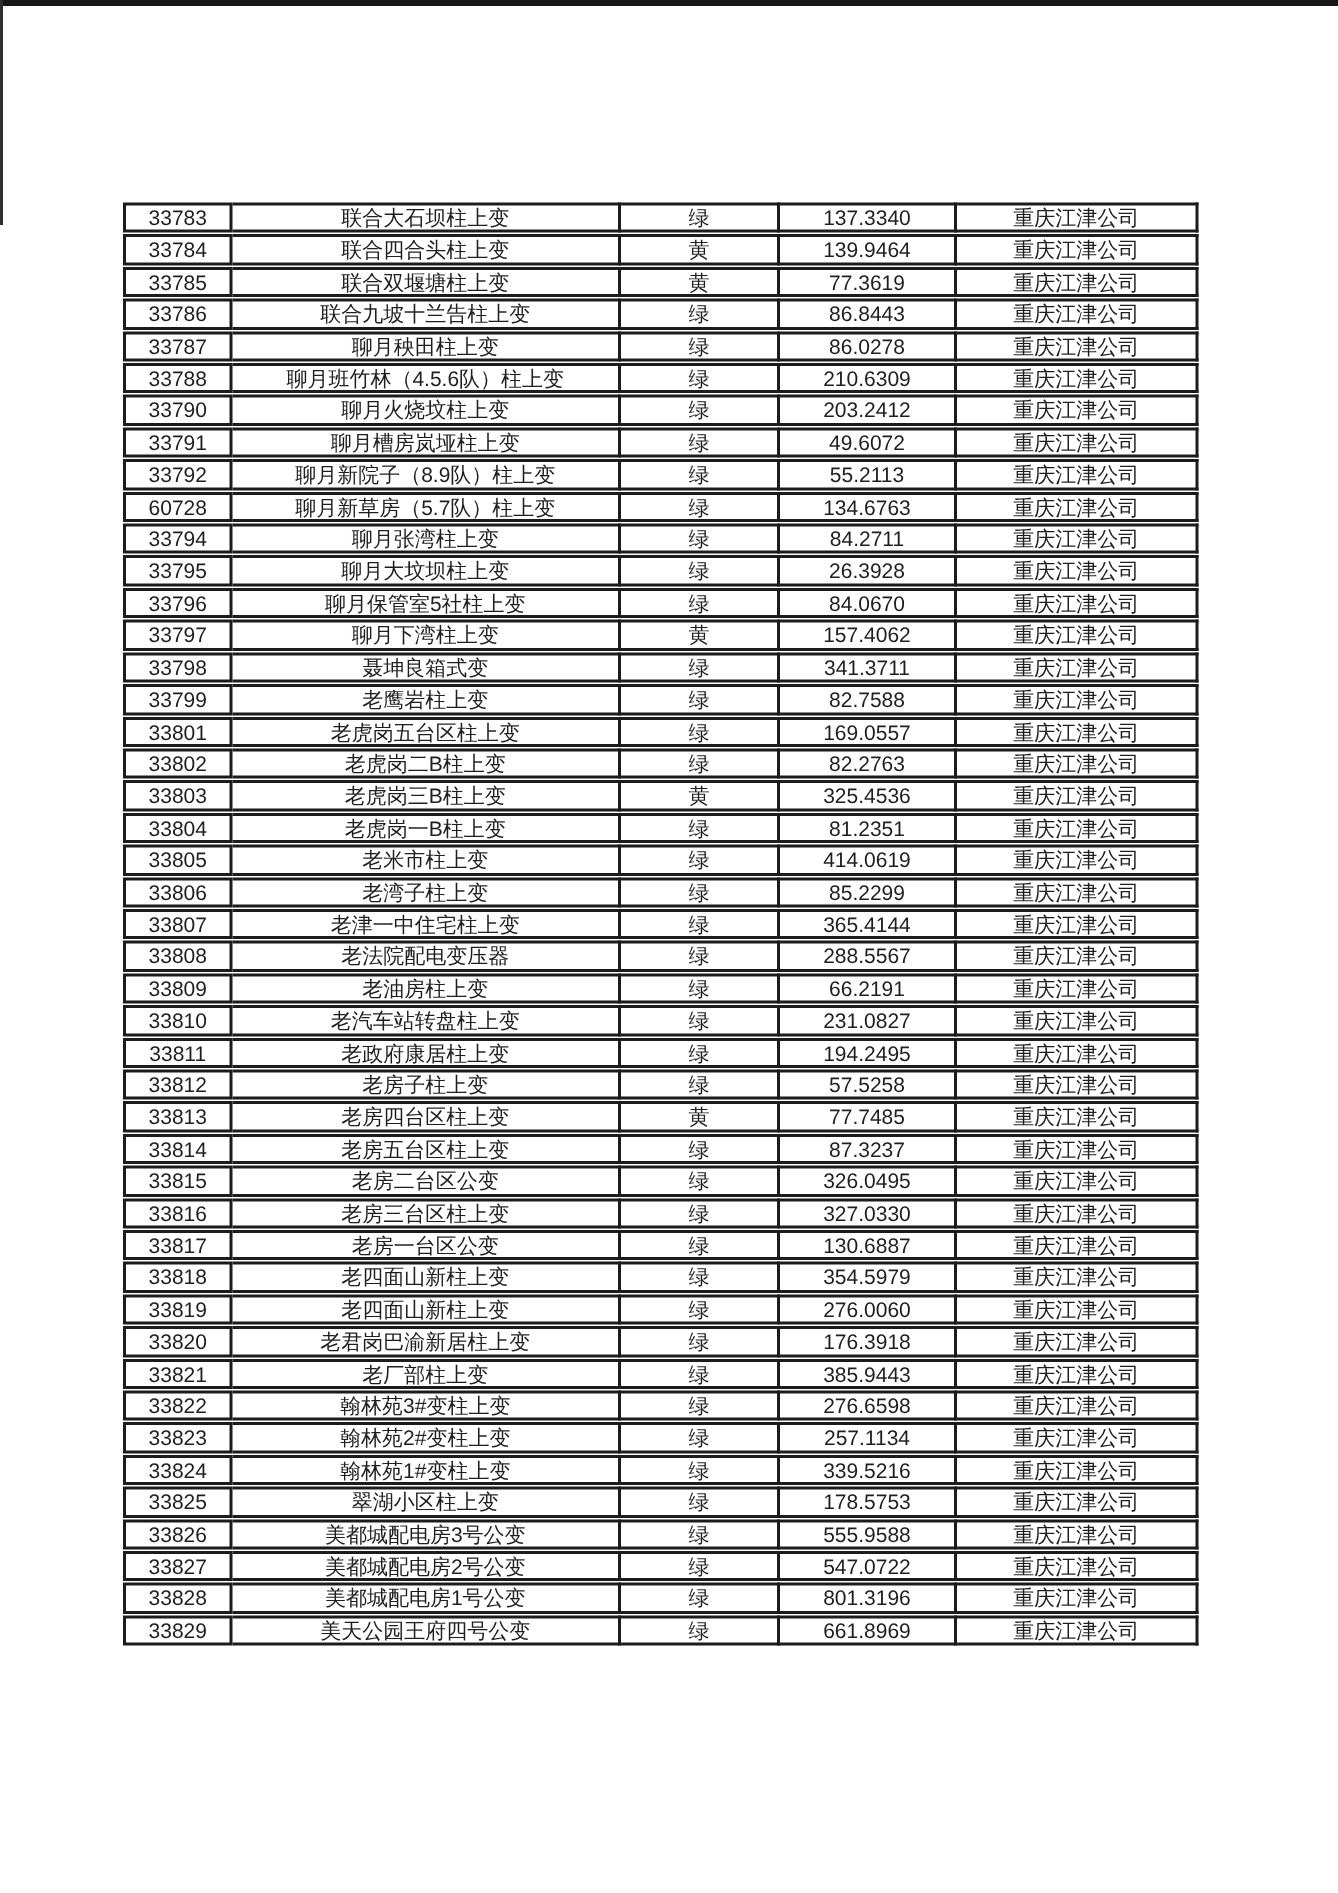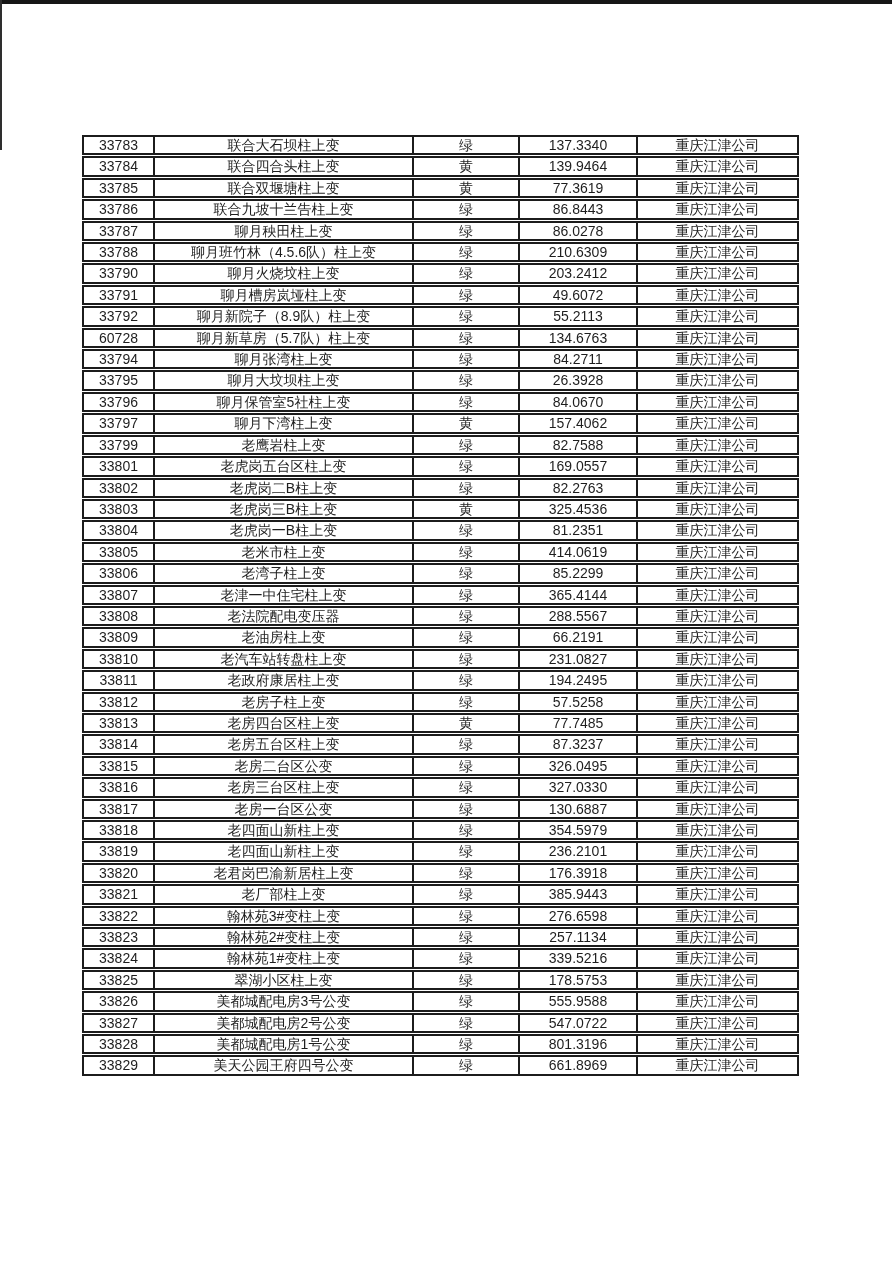--- a/index.html
+++ b/index.html
@@ -170,20 +170,27 @@
         <td>重庆江津公司</td>
       </tr>
       <tr>
         <td>33797</td>
         <td>聊月下湾柱上变</td>
         <td>黄</td>
         <td>157.4062</td>
         <td>重庆江津公司</td>
       </tr>
       <tr>
+        <td>33798</td>
+        <td>聂坤良箱式变</td>
+        <td>绿</td>
+        <td>341.3711</td>
+        <td>重庆江津公司</td>
+      </tr>
+      <tr>
         <td>33799</td>
         <td>老鹰岩柱上变</td>
         <td>绿</td>
         <td>82.7588</td>
         <td>重庆江津公司</td>
       </tr>
       <tr>
         <td>33801</td>
         <td>老虎岗五台区柱上变</td>
         <td>绿</td>
@@ -306,21 +313,21 @@
         <td>33818</td>
         <td>老四面山新柱上变</td>
         <td>绿</td>
         <td>354.5979</td>
         <td>重庆江津公司</td>
       </tr>
       <tr>
         <td>33819</td>
         <td>老四面山新柱上变</td>
         <td>绿</td>
-        <td>236.2101</td>
+        <td>276.0060</td>
         <td>重庆江津公司</td>
       </tr>
       <tr>
         <td>33820</td>
         <td>老君岗巴渝新居柱上变</td>
         <td>绿</td>
         <td>176.3918</td>
         <td>重庆江津公司</td>
       </tr>
       <tr>

